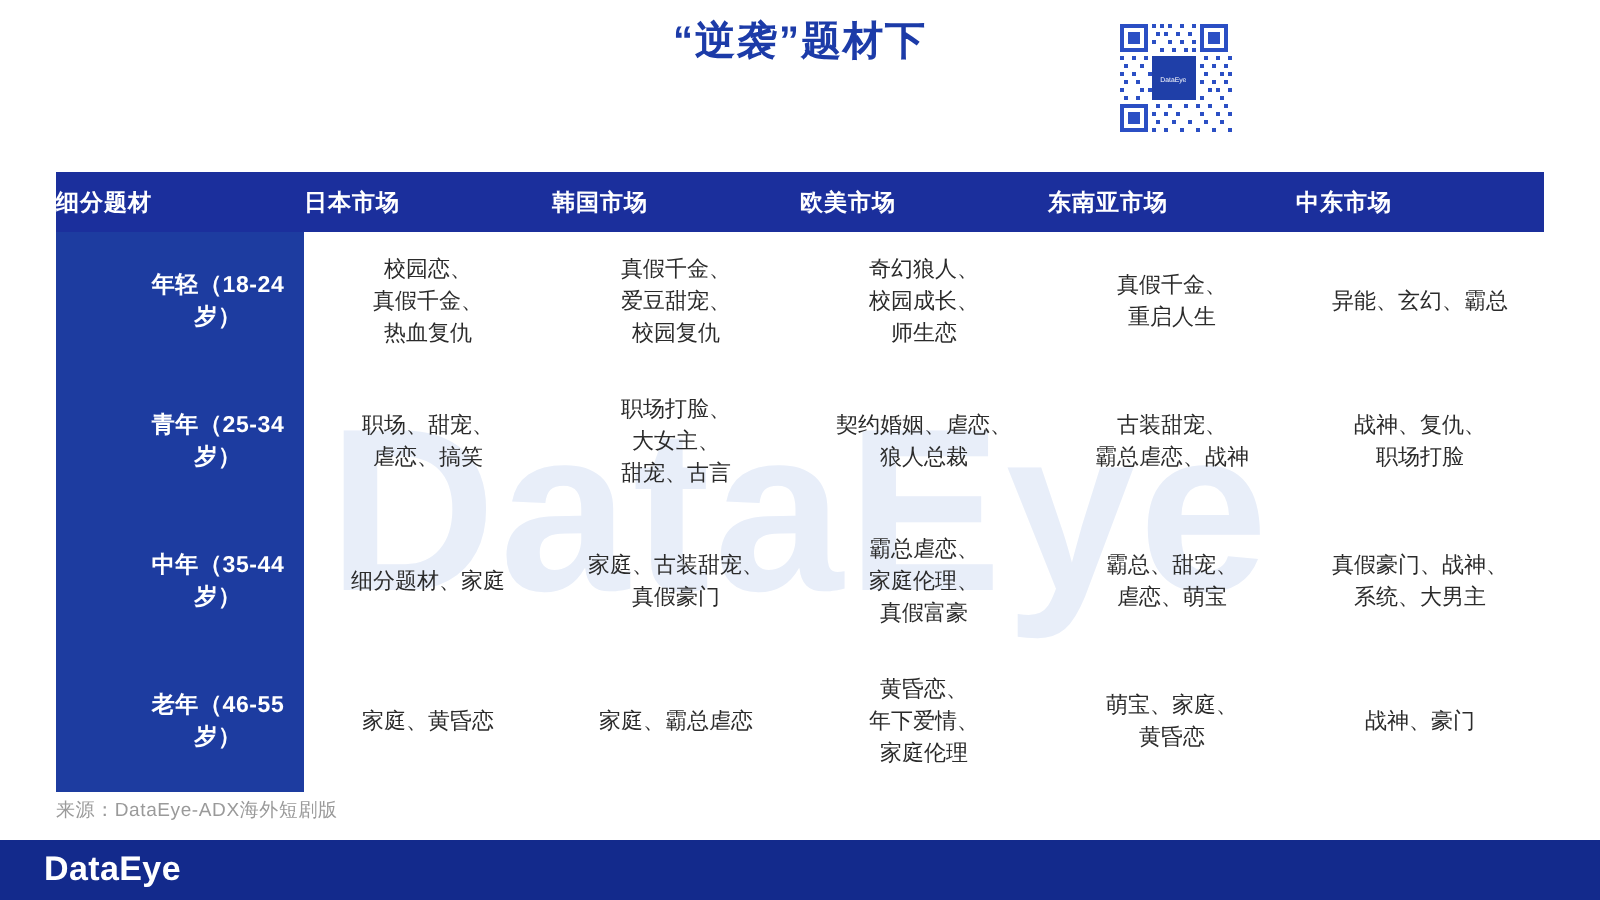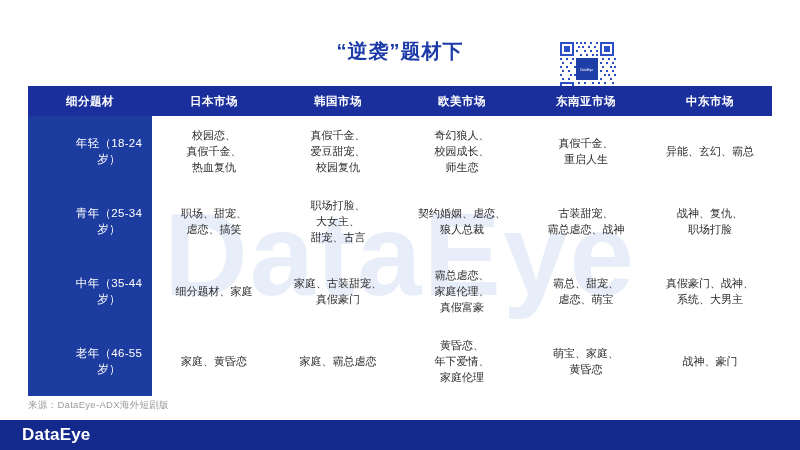--- a/index.html
+++ b/index.html
@@ -13,21 +13,20 @@
     font-family: "Liberation Sans", "DejaVu Sans", sans-serif;
     overflow: hidden;
     position: relative;
   }
 
   
   .slide-header {
     position: relative;
     height: 78px;
     width: 800px;
-    margin-top: 30px;
   }
   .title-block {
     position: absolute;
     left: 0;
     top: 6px;
     width: 800px;
     text-align: center;
     color: #1c3ba8;
     font-size: 20px;
     font-weight: bold;
@@ -103,40 +102,40 @@
     border-collapse: collapse;
     width: 744px;
     table-layout: fixed;
   }
   table.pref-table th {
     background: #1b2f9c;
     color: #ffffff;
     font-size: 11.5px;
     font-weight: bold;
     height: 30px;
-    text-align: center;
+    text-align: left;
     letter-spacing: 0.5px;
     border: none;
     padding: 0;
   }
   table.pref-table td {
     font-size: 11px;
     color: #2b2b2b;
     text-align: center;
     vertical-align: middle;
     height: 70px;
     padding: 0 6px;
     line-height: 16px;
     border: none;
     background: transparent;
   }
   table.pref-table td.seg-cell {
     background: #1d3ca0;
     color: #ffffff;
-    font-weight: normal;
+    font-weight: bold;
     font-size: 11.5px;
     letter-spacing: 0.3px;
     padding-left: 44px;
   }
   
   col.c0 { width: 124px; }
   col.c1 { width: 124px; }
   col.c2 { width: 124px; }
   col.c3 { width: 124px; }
   col.c4 { width: 124px; }

